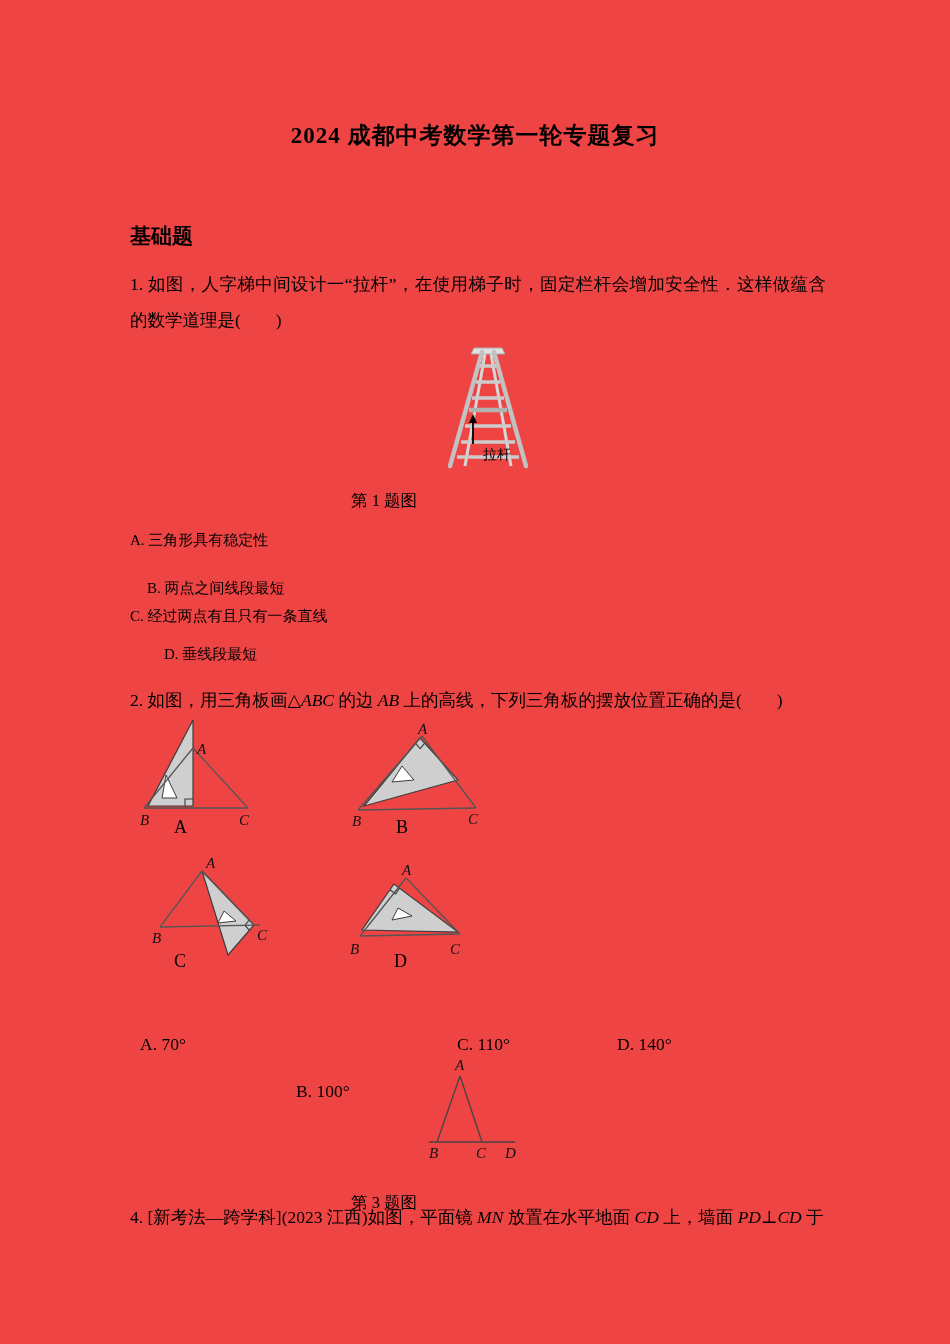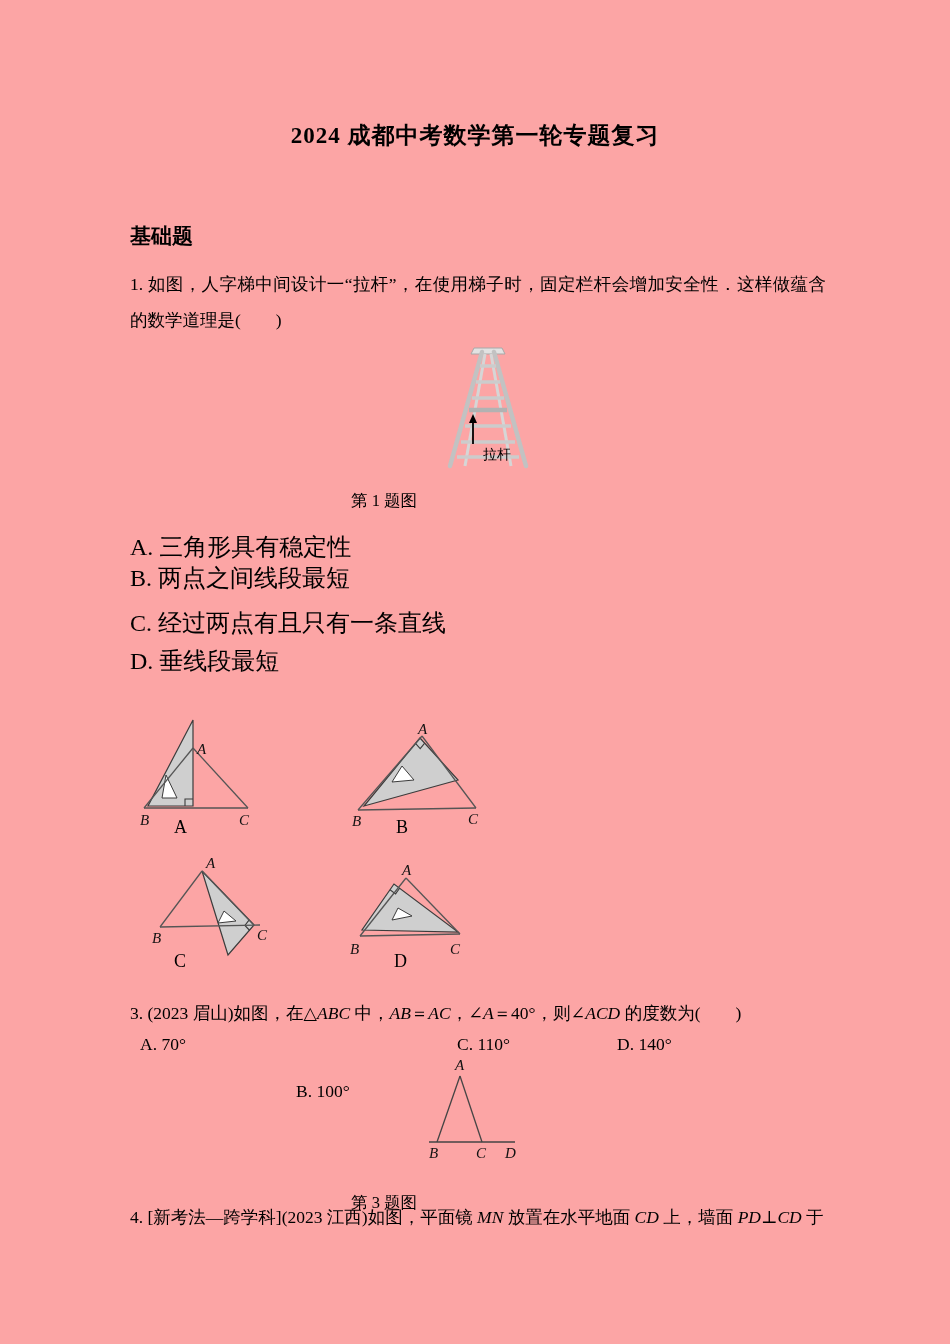--- a/index.html
+++ b/index.html
@@ -1,20 +1,20 @@
 <!DOCTYPE html>
 <html><head>
 <meta charset="utf-8">
 <style>
   html,body{margin:0;padding:0;background:#ffffff;}
   #page{
     position:relative;
     width:950px;
     height:1344px;
-    background:#fca5a5;
+    background:#ef4444;
     font-family:"Liberation Serif","DejaVu Serif",serif;
     color:#000;
     overflow:hidden;
   }
   .abs{position:absolute;}
   .title{
     top:120px;left:0;width:950px;text-align:center;
     font-size:23px;font-weight:bold;letter-spacing:1px;
   }
   .subtitle{
@@ -25,25 +25,25 @@
     top:222px;left:130px;font-size:21px;font-weight:bold;
   }
   .para{
     left:130px;width:696px;font-size:17.5px;line-height:36px;
     text-align:justify;text-justify:inter-ideograph;
   }
   .q1-text{top:266px;}
   .q2-text{top:682px;}
   .q3-text{top:995px;}
   .q4-text{top:1199px;}
-  .opt{left:130px;font-size:24px;}
+  .opt{left:130px;font-size:15px;}
   .opt1-a{top:531px;}
-  .opt1-b{top:562px;}
+  .opt1-b{top:579px;margin-left:17px;}
   .opt1-c{top:607px;}
-  .opt1-d{top:645px;}
+  .opt1-d{top:645px;margin-left:34px;}
   .opt3{top:1034px;font-size:17.5px;}
   .opt3-a{left:140px;}
   .opt3-b{left:296px;margin-top:47px;}
   .opt3-c{left:457px;text-align:center;}
   .opt3-d{left:617px;}
   .caption{
     left:0;width:768px;text-align:center;font-size:16.5px;
   }
   .cap1{top:490px;}
   .cap3{top:1192px;}
@@ -86,20 +86,21 @@
     <polygon points="35,70 31,79 39,79" fill="#000"></polygon>
     <text x="45" y="115" class="cjk">拉杆</text>
   </svg>
   <div class="abs caption cap1">第 1 题图</div>
 
   <div class="abs opt opt1-a">A. 三角形具有稳定性</div>
   <div class="abs opt opt1-b">B. 两点之间线段最短</div>
   <div class="abs opt opt1-c">C. 经过两点有且只有一条直线</div>
   <div class="abs opt opt1-d">D. 垂线段最短</div>
 
+  <div class="abs para q2-text"><span>2. 如图，用三角板画△</span><span class="var">ABC</span><span> 的边 </span><span class="var">AB</span><span> 上的高线，下列三角板的摆放位置正确的是(　　)</span></div>
 
   <svg class="abs" style="left:136px;top:718px;" width="120" height="112" viewBox="0 0 120 112">
     <polygon points="57,2 57,88 12,88" fill="#cfcfcf" stroke="#3c3c3c" stroke-width="1.2"></polygon>
     <polygon points="30,57 41,80 26,80" fill="#ffffff" stroke="#3c3c3c" stroke-width="1"></polygon>
     <polyline points="49,88 49,81 57,81" fill="none" stroke="#3c3c3c" stroke-width="1.1"></polyline>
     <line x1="8" y1="90" x2="112" y2="90" stroke="#555" stroke-width="1.3"></line>
     <line x1="8" y1="90" x2="57" y2="30" stroke="#555" stroke-width="1.3"></line>
     <line x1="57" y1="30" x2="112" y2="90" stroke="#555" stroke-width="1.3"></line>
     <text x="61" y="36" class="vtx">A</text>
     <text x="4" y="107" class="vtx">B</text>
@@ -139,21 +140,20 @@
     <polyline points="42,27.7 47.6,31.9 51.6,26.2" fill="none" stroke="#3c3c3c" stroke-width="1.1"></polyline>
     <line x1="12" y1="74" x2="112" y2="72" stroke="#555" stroke-width="1.3"></line>
     <line x1="12" y1="74" x2="58" y2="16" stroke="#555" stroke-width="1.3"></line>
     <line x1="58" y1="16" x2="112" y2="72" stroke="#555" stroke-width="1.3"></line>
     <text x="54" y="13" class="vtx">A</text>
     <text x="2" y="92" class="vtx">B</text>
     <text x="102" y="92" class="vtx">C</text>
   </svg>
   <div class="abs fig-sub-label lblD2">D</div>
 
-  <div class="abs para q3-text"><span>3. (2023 眉山)如图，在△</span><span class="var">ABC</span><span> 中，</span><span class="var">AB</span><span>＝</span><span class="var">AC</span><span>，∠</span><span class="var">A</span><span>＝40°，则∠</span><span class="var">ACD</span><span> 的度数为(　　)</span></div>
   <div class="abs opt3 opt3-a">A. 70°</div>
   <div class="abs opt3 opt3-b">B. 100°</div>
   <div class="abs opt3 opt3-c">C. 110°</div>
   <div class="abs opt3 opt3-d">D. 140°</div>
 
   <svg class="abs" style="left:415px;top:1058px;" width="130" height="105" viewBox="0 0 130 105">
     <line x1="14" y1="84" x2="100" y2="84" stroke="#444" stroke-width="1.3"></line>
     <line x1="22" y1="84" x2="45" y2="18" stroke="#444" stroke-width="1.3"></line>
     <line x1="45" y1="18" x2="67" y2="84" stroke="#444" stroke-width="1.3"></line>
     <text x="40" y="12" class="vtx">A</text>

